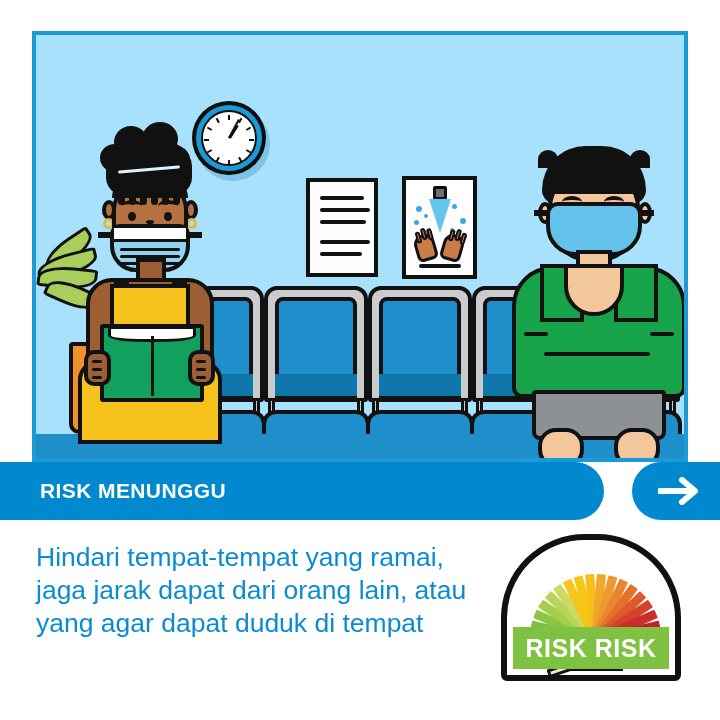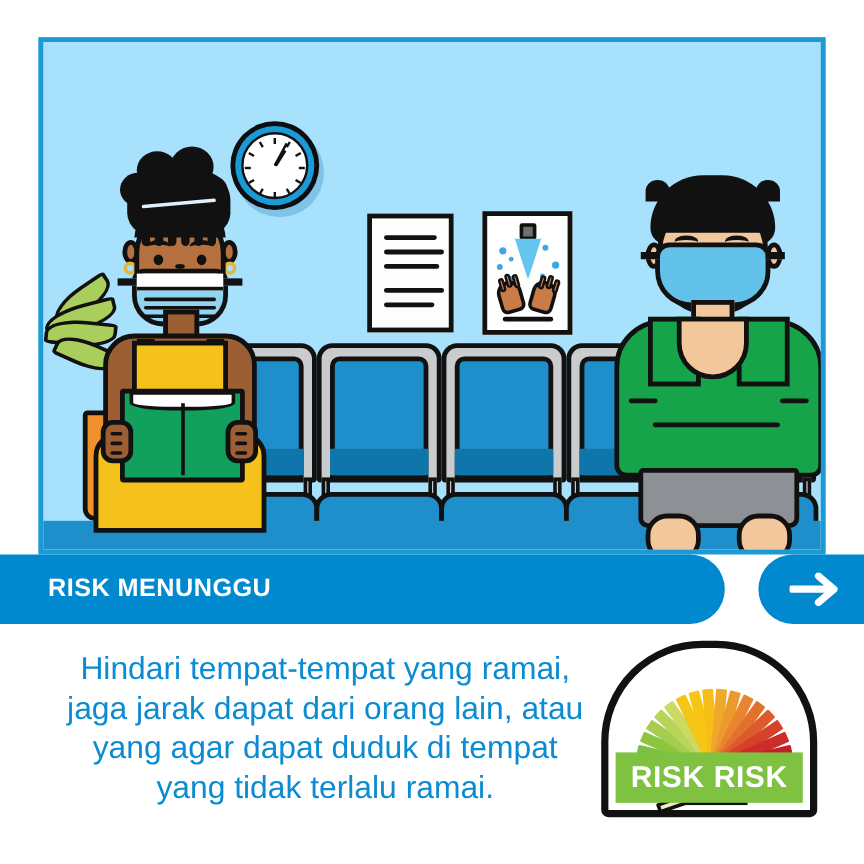--- a/index.html
+++ b/index.html
@@ -185,21 +185,21 @@
           background:#0089CE;border-radius:0 29px 29px 0;}
   .banner-title{position:absolute;left:40px;top:0;height:58px;
           display:flex;align-items:center;color:#FFFFFF;
           font-size:21px;font-weight:bold;letter-spacing:.4px;}
   .next-btn{position:absolute;left:632px;top:462px;width:116px;height:58px;
           background:#0089CE;border-radius:29px 0 0 29px;}
   .next-btn svg{position:absolute;left:26px;top:15px;}
 
   
   .copy{position:absolute;left:36px;top:541px;width:470px;color:#0B8CD2;
-        font-size:26.5px;line-height:33px;text-align:center;}
+        font-size:26.5px;line-height:33px;}
   .copy div{white-space:nowrap;}
 
   
   .badge{position:absolute;left:501px;top:534px;width:180px;height:147px;}
   .badge-body{position:absolute;inset:0;background:#FFFFFF;border:6px solid #111;
         box-sizing:border-box;border-radius:84px 84px 6px 6px;}
   .gauge{position:absolute;left:14px;top:16px;width:148px;height:84px;
          overflow:hidden;}
   .seg{position:absolute;left:50%;bottom:0;width:9px;height:66px;
        transform-origin:bottom center;margin-left:-4.5px;border-radius:1px;}
@@ -427,21 +427,20 @@
   <div class="next-btn">
     <svg width="46" height="28" viewBox="0 0 46 28">
       <path d="M2 14 H36 M24 3 L37 14 L24 25" stroke="#FFFFFF" stroke-width="6" fill="none" stroke-linecap="round" stroke-linejoin="round"></path>
     </svg>
   </div>
 
   <div class="copy">
     <div>Hindari tempat-tempat yang ramai,</div>
     <div>jaga jarak dapat dari orang lain, atau</div>
     <div>yang agar dapat duduk di tempat</div>
-    <div>yang tidak terlalu ramai.</div>
   </div>
 
   <div class="badge">
     <div class="badge-body">
       <div class="gauge" id="gauge">
           <div class="seg" style="background: rgb(123, 192, 67); transform: rotate(-76.875deg);"></div>
           <div class="seg" style="background: rgb(140, 198, 63); transform: rotate(-66.625deg);"></div>
           <div class="seg" style="background: rgb(166, 206, 78); transform: rotate(-56.375deg);"></div>
           <div class="seg" style="background: rgb(185, 212, 91); transform: rotate(-46.125deg);"></div>
           <div class="seg" style="background: rgb(203, 218, 99); transform: rotate(-35.875deg);"></div>

